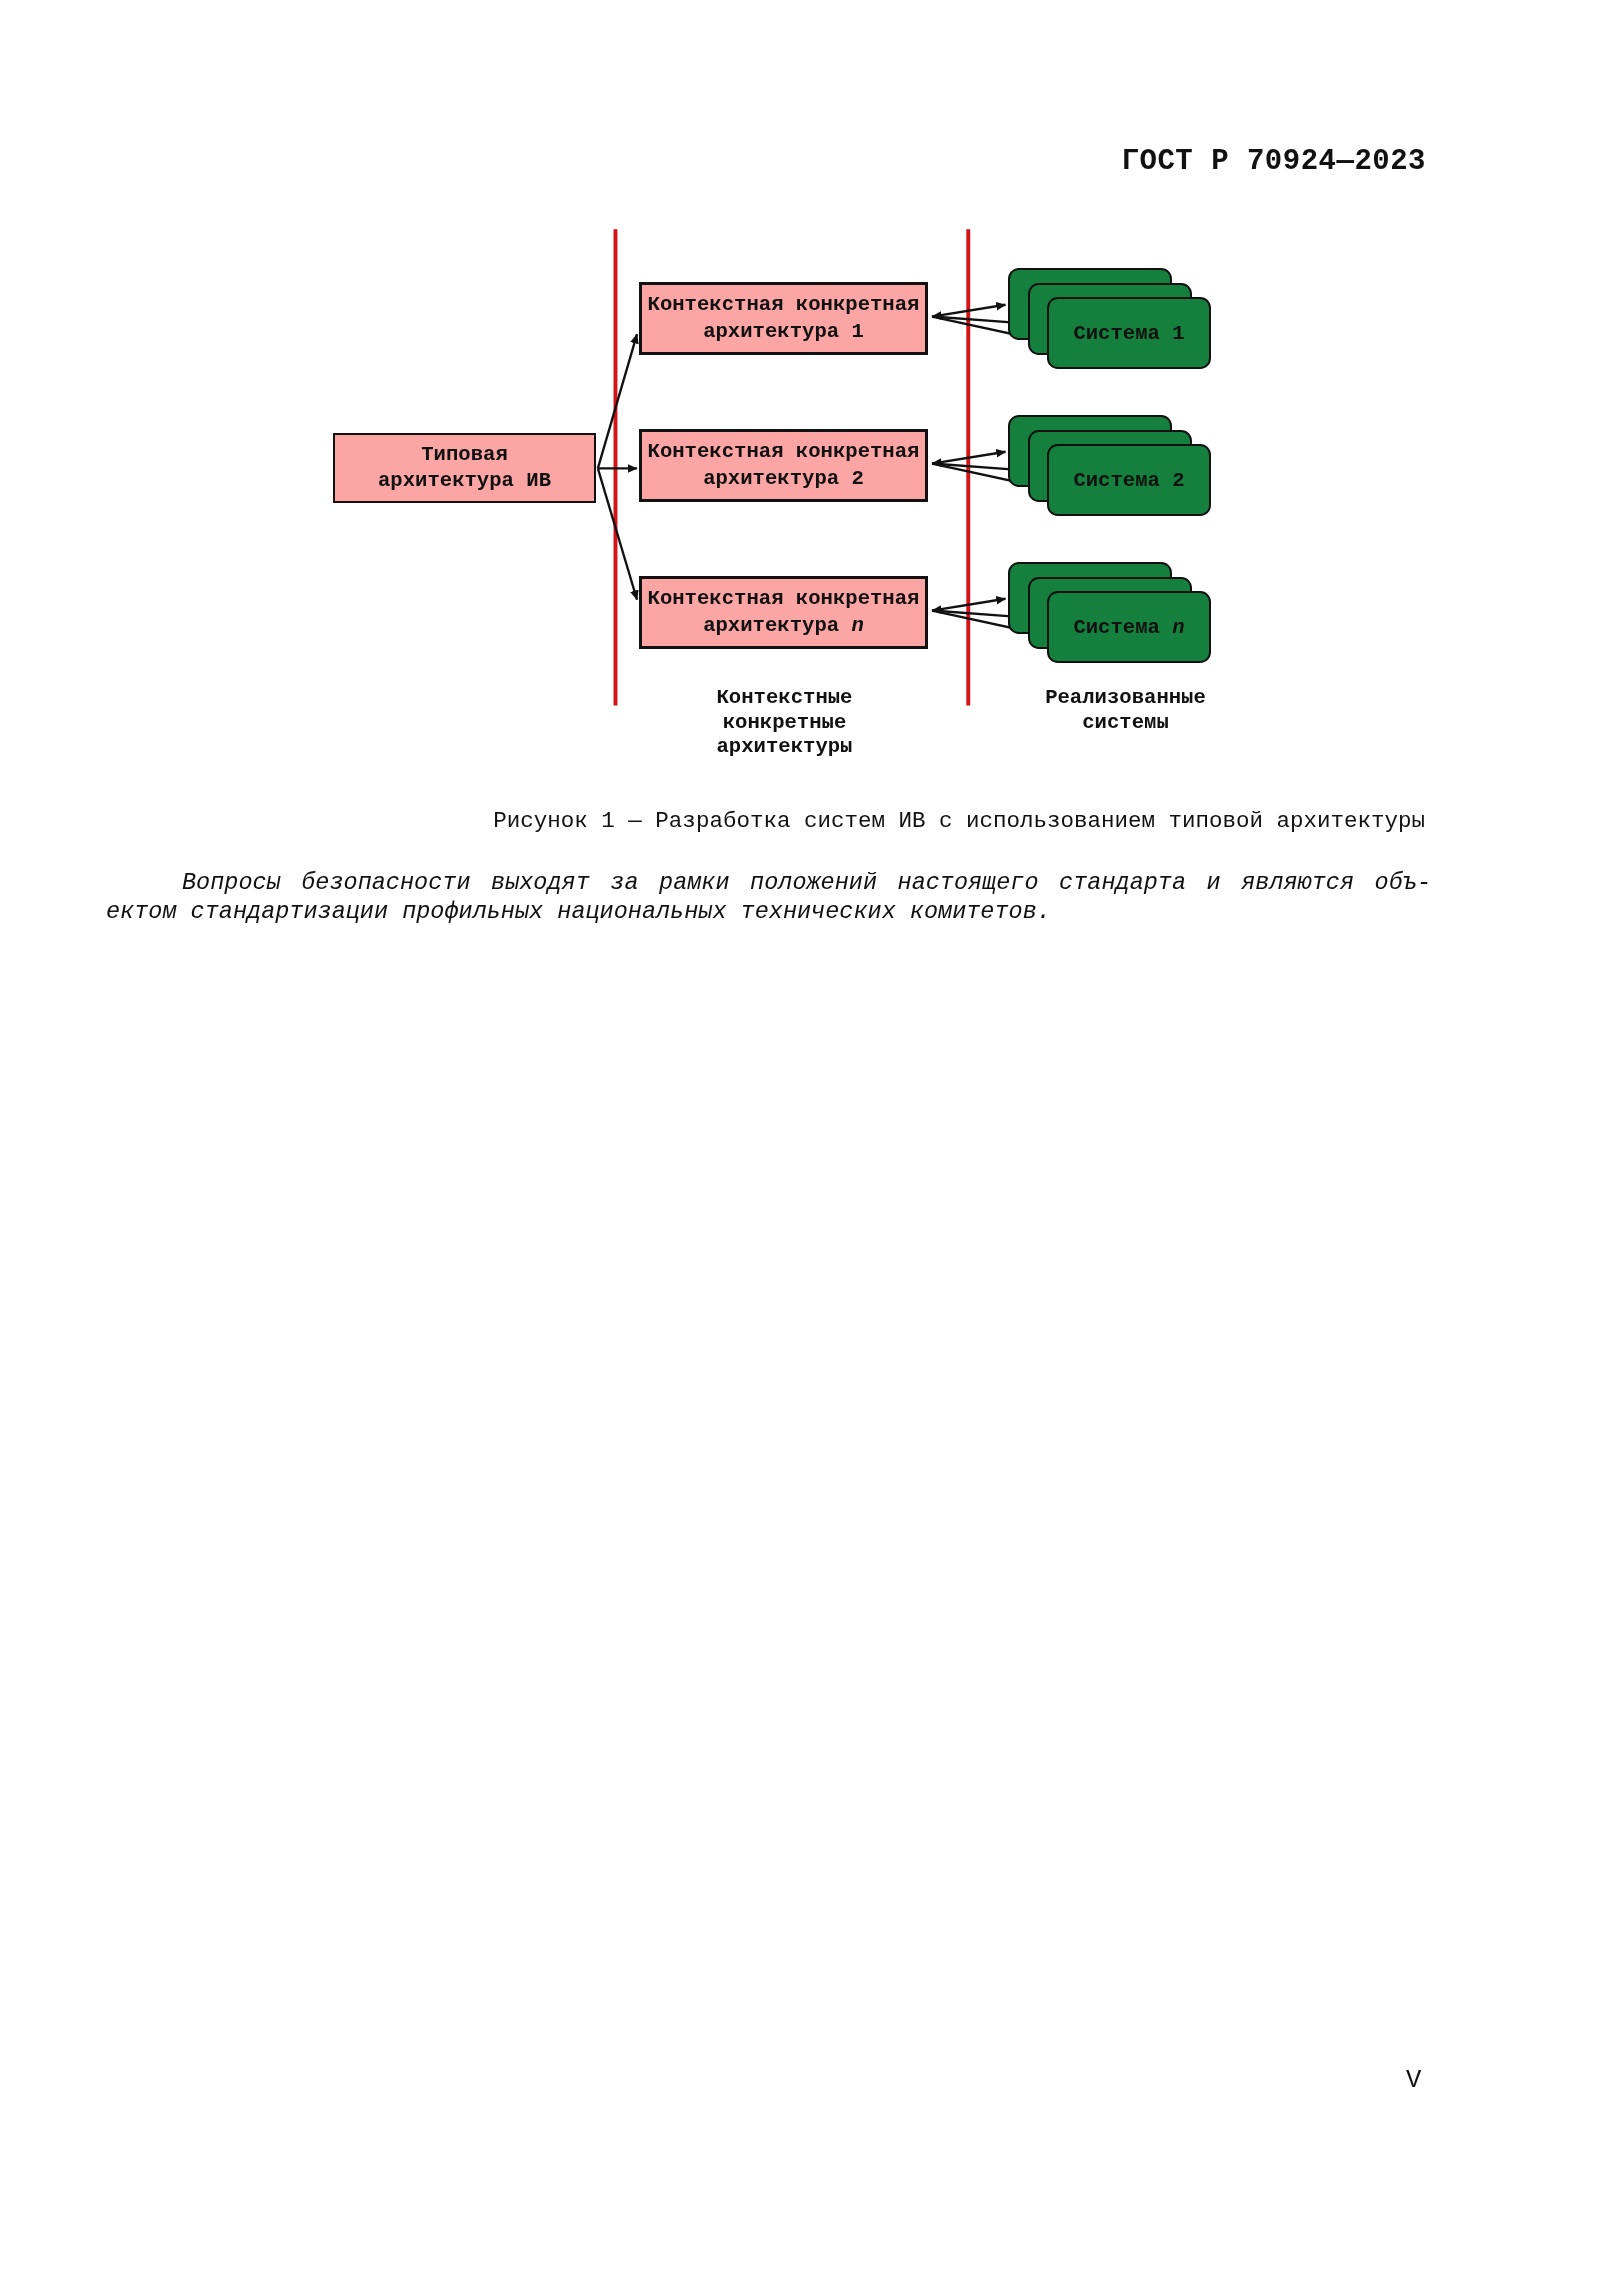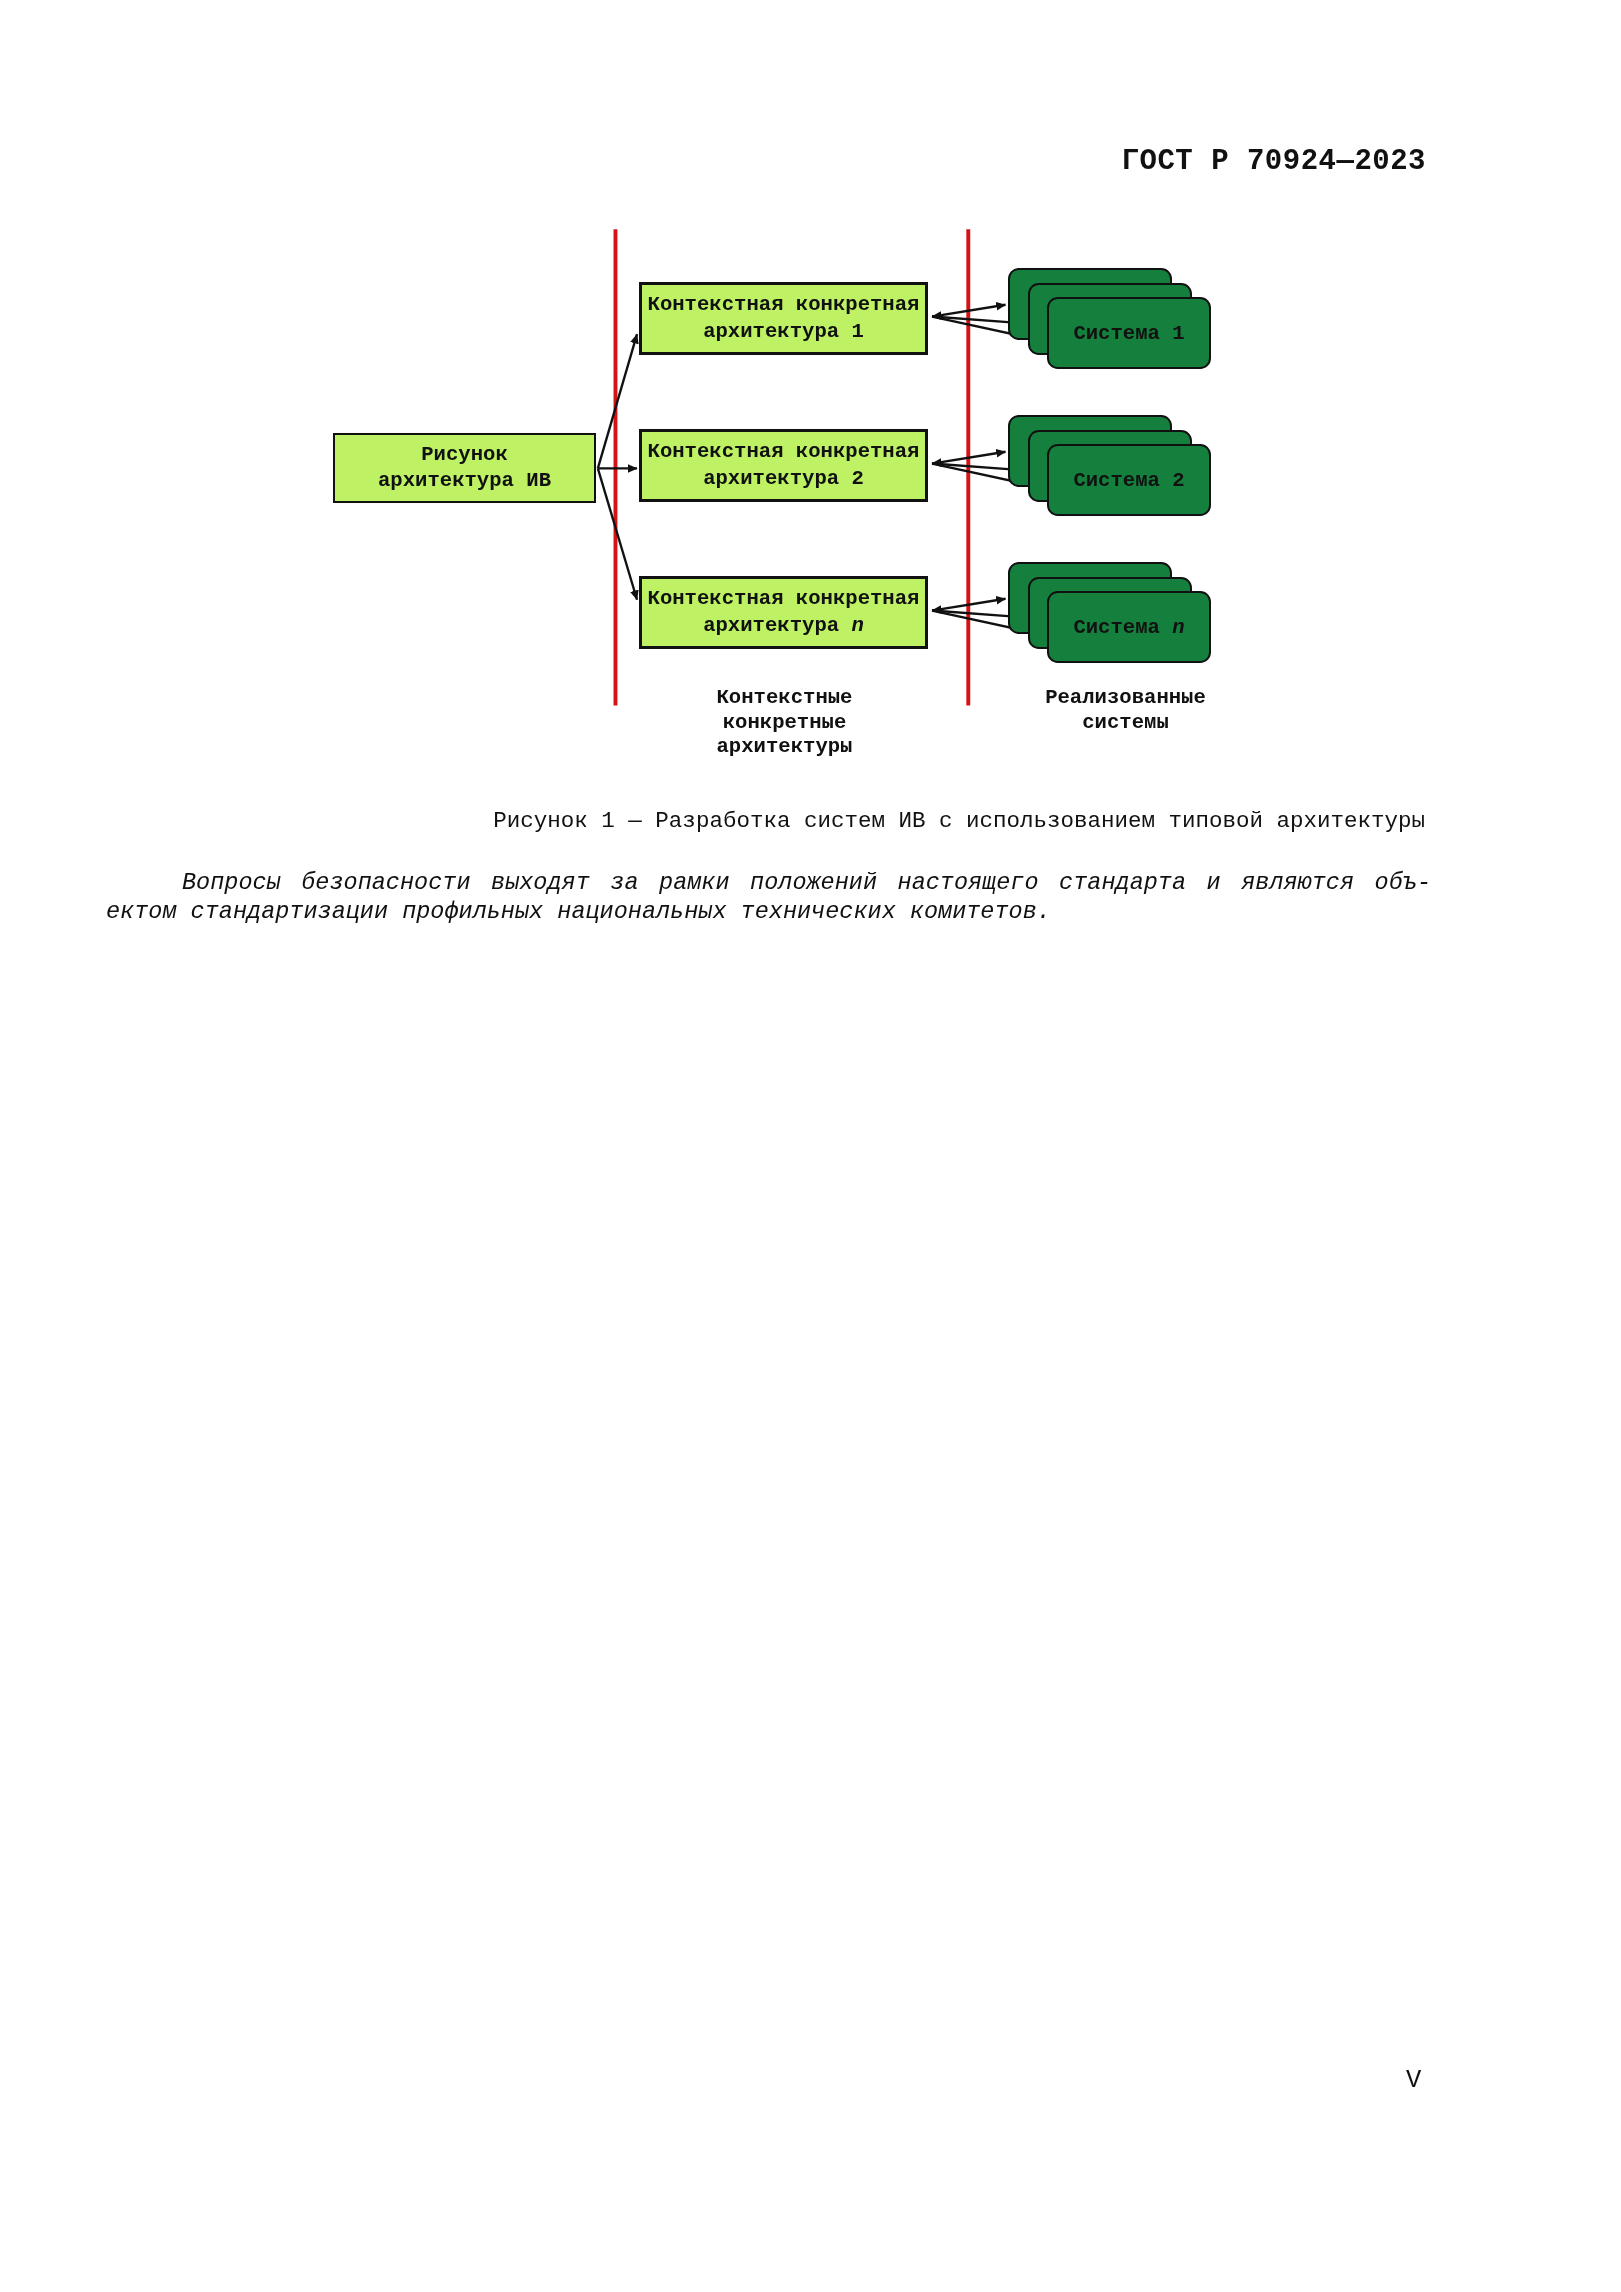--- a/index.html
+++ b/index.html
@@ -18,21 +18,21 @@
     font-size:29px; font-weight:bold; letter-spacing:0.5px;
     white-space:nowrap;
   }
   svg.connectors {
     position:absolute; left:0; top:0;
     width:1621px; height:882px;
     pointer-events:none;
   }
   .dbox {
     position:absolute;
-    background:#bef264;
+    background:#fca5a5;
     border:2.9px solid #111111;
     display:flex; flex-direction:column;
     align-items:center; justify-content:center;
     text-align:center;
     font-weight:bold; font-size:20.6px; line-height:26.5px;
   }
   .src-box   { left:333px; top:433px; width:263px; height:70px; }
   .ctx-box   { left:639px; width:289px; height:73px; border-width:3.9px; }
   .ctx-1 { top:282px; }
   .ctx-2 { top:429px; }
@@ -110,21 +110,21 @@
       <line x1="962" y1="472" x2="951" y2="473" marker-end="url(#ah)"></line>
 
       <line x1="951" y1="623" x2="1026" y2="611" marker-end="url(#ah)"></line>
       <line x1="951" y1="623" x2="1046" y2="630" marker-end="url(#ah)"></line>
       <line x1="951" y1="623" x2="1066" y2="648" marker-end="url(#ah)"></line>
       <line x1="962" y1="622" x2="951" y2="623" marker-end="url(#ah)"></line>
     </g>
   </svg>
 
   <div class="dbox src-box">
-    <span>Рисунок</span>
+    <span>Типовая</span>
     <span>архитектура ИВ</span>
   </div>
 
   <div class="dbox ctx-box ctx-1">
     <span>Контекстная конкретная</span>
     <span><span>архитектура </span><span>1</span></span>
   </div>
   <div class="dbox ctx-box ctx-2">
     <span>Контекстная конкретная</span>
     <span><span>архитектура </span><span>2</span></span>

